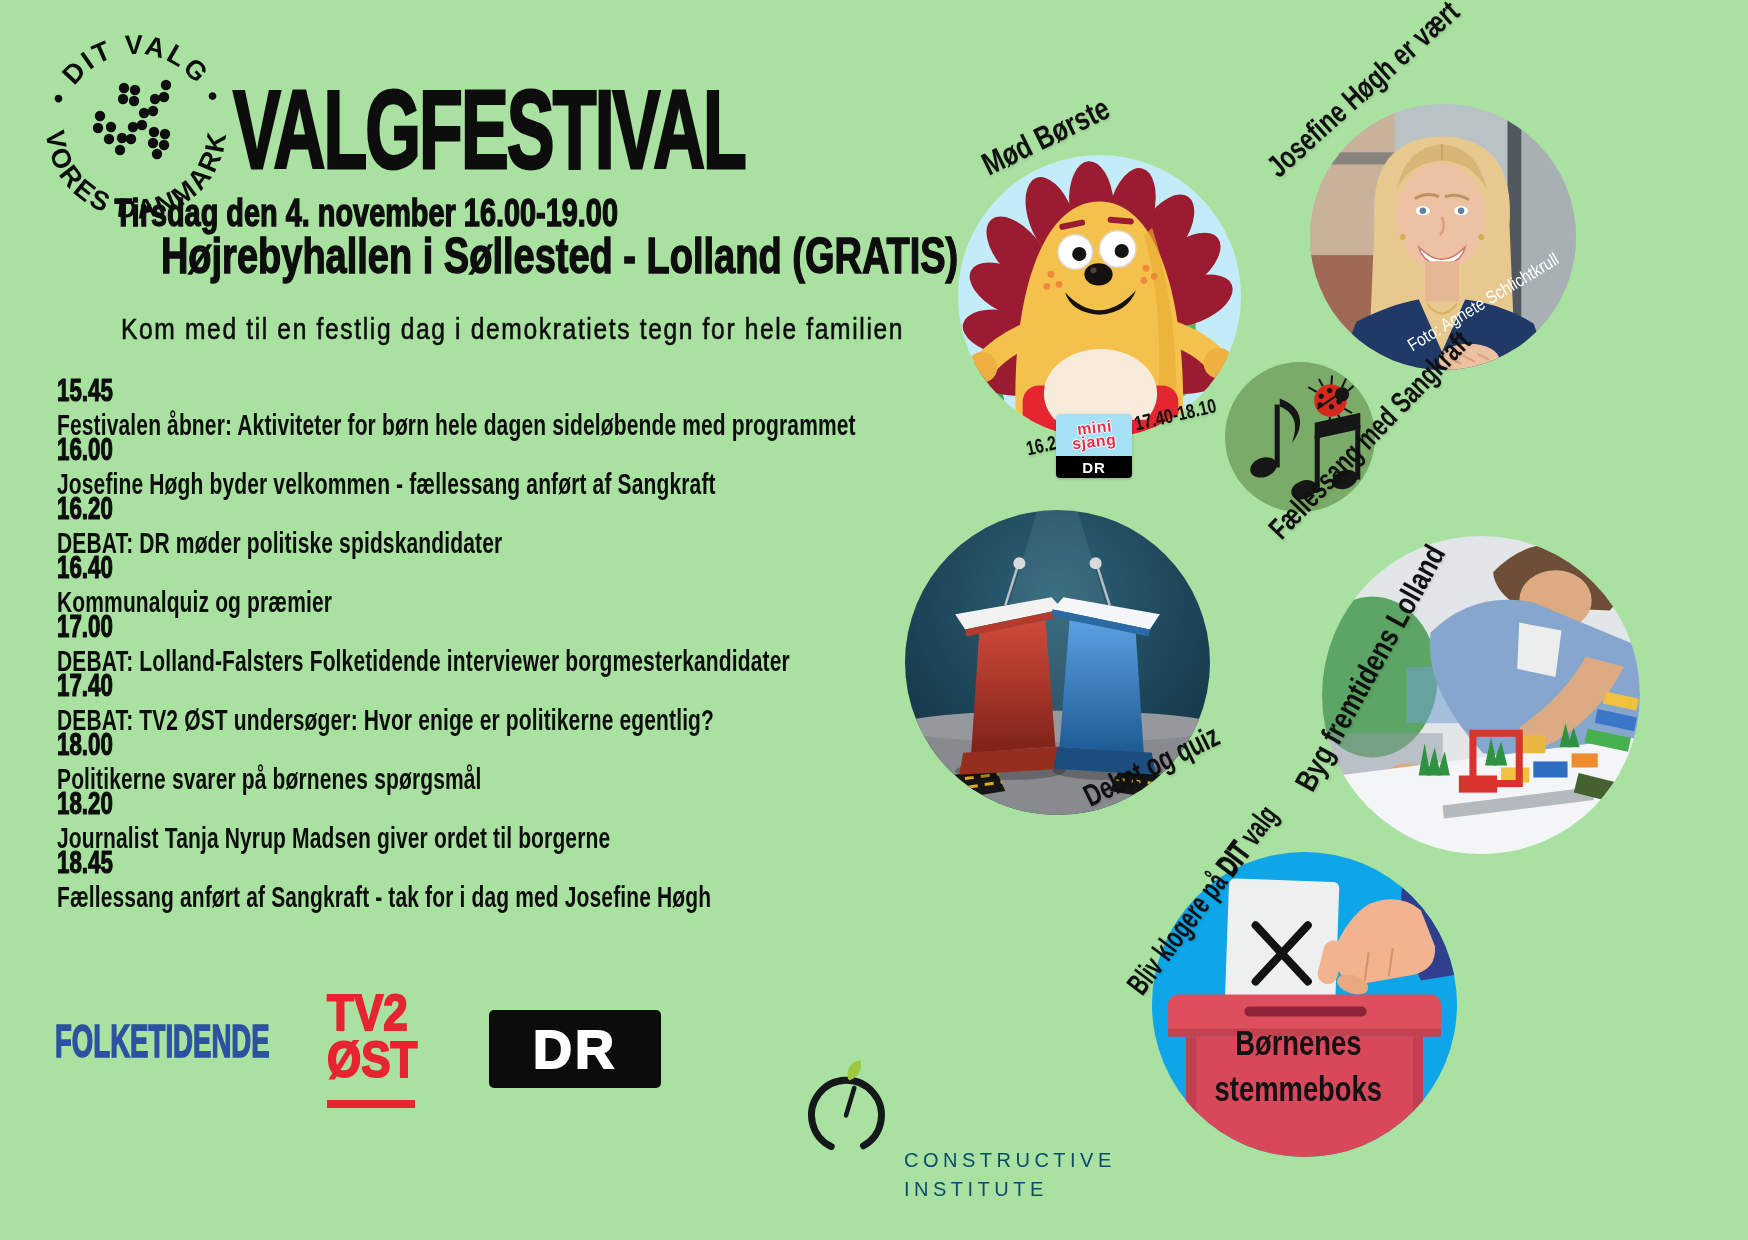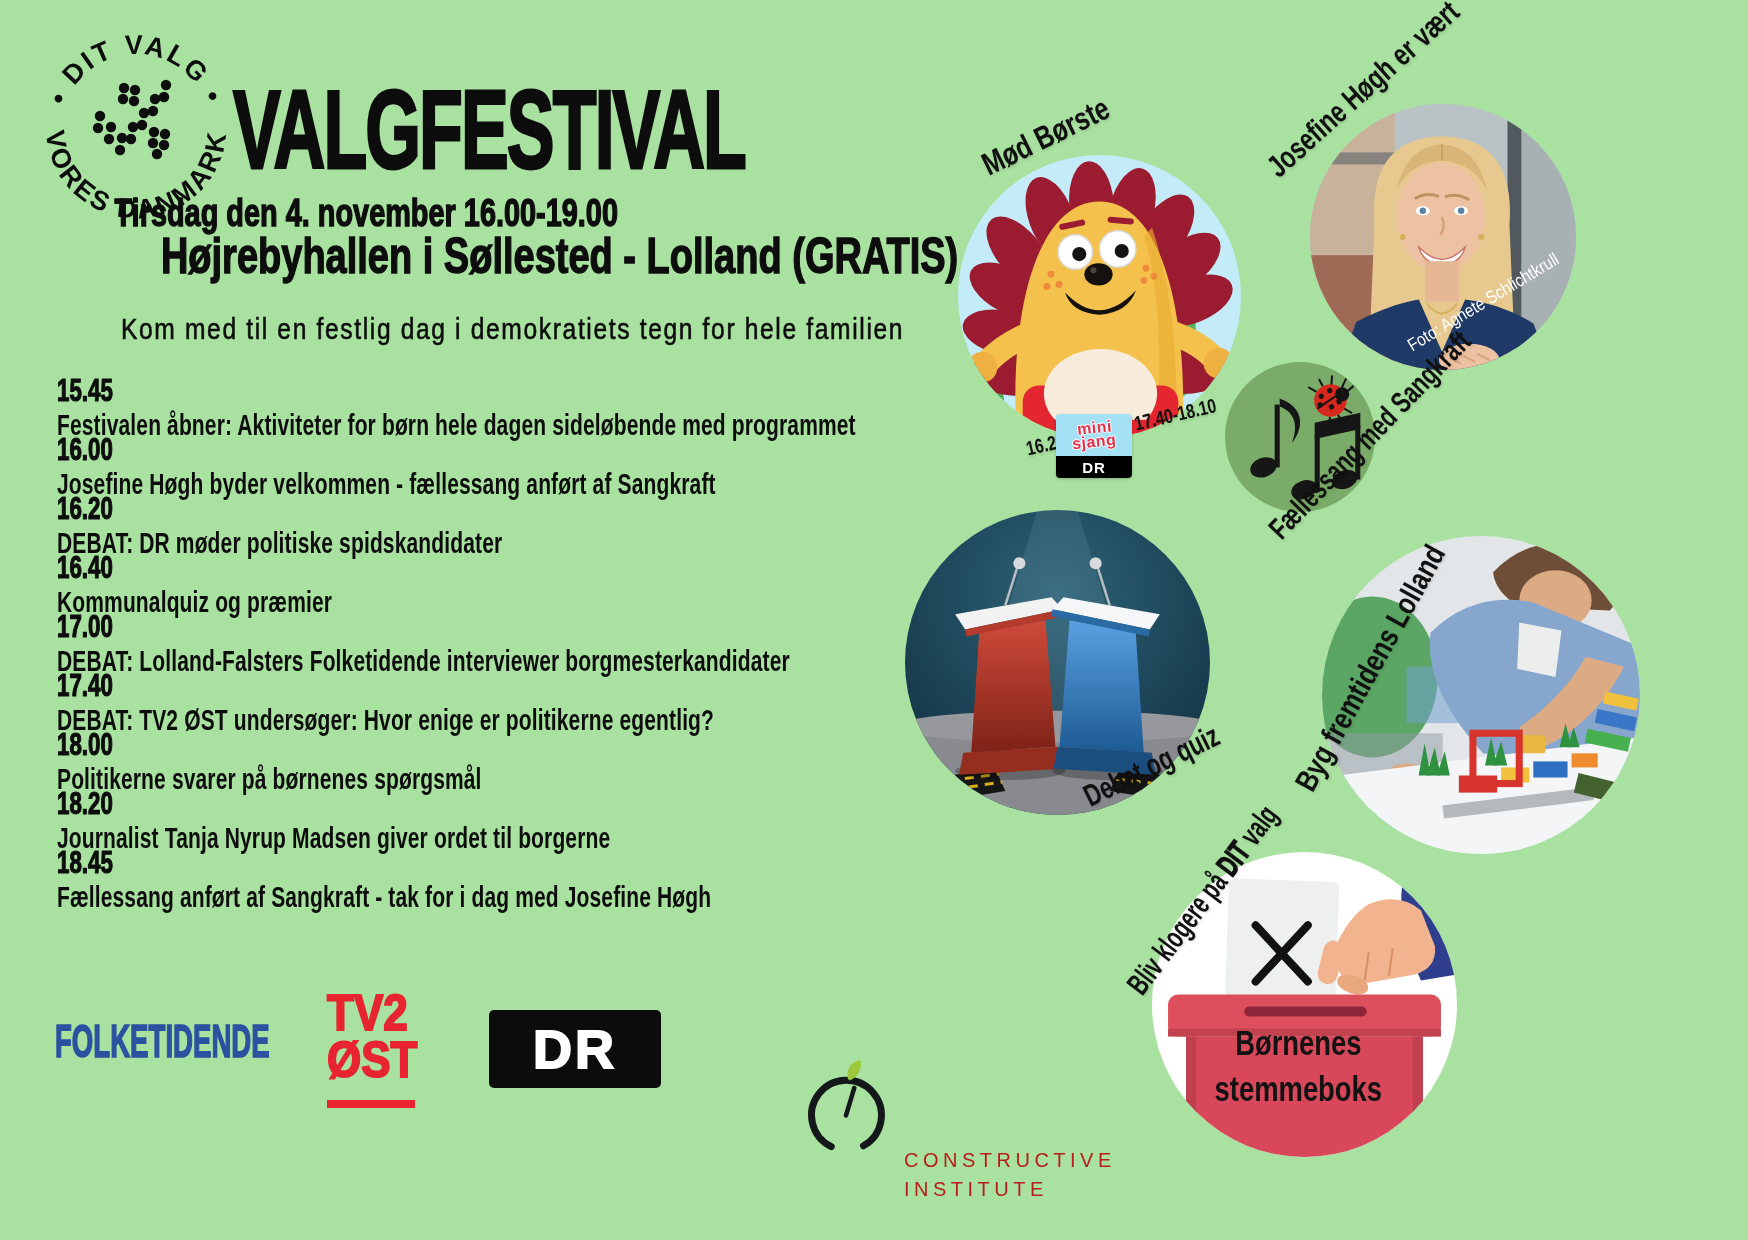--- a/index.html
+++ b/index.html
@@ -53,21 +53,21 @@
   .folketidende{position:absolute;left:55px;top:1014px;font-size:46px;font-weight:700;color:#2a52a0;
                 -webkit-text-stroke:1.6px #2a52a0;transform:scaleX(0.60);transform-origin:0 0;white-space:nowrap;}
   .tv2{position:absolute;left:327px;top:990px;color:#e72430;font-size:50px;font-weight:700;line-height:0.94;
        -webkit-text-stroke:2px #e72430;transform:scaleX(0.88);transform-origin:0 0;}
   .tv2 div{white-space:nowrap;}
   .tv2bar{position:absolute;left:327px;top:1100px;width:88px;height:8px;background:#e72430;}
   .drbox{position:absolute;left:489px;top:1010px;width:172px;height:78px;background:#0c0c0c;border-radius:5px;
          display:flex;align-items:center;justify-content:center;}
   .drbox span{color:#fff;font-size:54px;font-weight:700;letter-spacing:3px;-webkit-text-stroke:2px #fff;}
   .ci-logo{position:absolute;left:800px;top:1055px;}
-  .ci-text{position:absolute;left:904px;top:1146px;font-size:20px;letter-spacing:4.5px;color:#b91c1c;
+  .ci-text{position:absolute;left:904px;top:1146px;font-size:20px;letter-spacing:4.5px;color:#0c4a6e;
            line-height:1.45;font-weight:400;}
 
   .boxlabel{font-weight:700;font-size:35px;fill:#131313;}
 </style>
 </head>
 <body>
 
 <div class="poster">
 
   <div class="abs" style="left:36px;top:28px;width:200px;height:200px;">
@@ -363,21 +363,21 @@
         <polygon points="162,228 168,200 174,228"></polygon>
           <polygon points="170,228 178,204 184,228"></polygon>
         <polygon points="236,210 242,186 248,210"></polygon>
           <polygon points="244,210 250,190 256,210"></polygon>
       </g>
       <rect x="252" y="240" width="40" height="20" fill="#44622f" transform="rotate(14 272 250)"></rect>
     </svg>
   </div>
   <div class="rot" style="left:1288px;top:780px;transform:rotate(-61deg) scaleX(0.80);">Byg fremtidens Lolland</div>
 
-  <div class="circle" style="left:1152px;top:852px;width:305px;height:305px;background:#ffffff;">
+  <div class="circle" style="left:1152px;top:852px;width:305px;height:305px;background:#0ea5e9;">
     <svg width="305" height="305" viewBox="0 0 304 304">
       <g transform="rotate(2 128 110)">
         <rect x="74" y="28" width="110" height="148" rx="6" fill="#edf0ee"></rect>
         <path d="M102 74 L156 128 M154 72 L104 130" stroke="#121212" stroke-width="8" stroke-linecap="round"></path>
       </g>
       <path d="M252 18 L304 14 L304 122 L268 128 Q240 66 252 18Z" fill="#2f3f8e"></path>
       <path d="M216 52 Q246 40 268 58 L282 94 Q284 116 262 122 L206 132 Q188 130 184 112 L182 96 Q196 64 216 52Z" fill="#f2b48e"></path>
       <rect x="168" y="88" width="20" height="44" rx="10" fill="#f2b48e" transform="rotate(14 178 110)"></rect>
       <path d="M212 128 L216 100 M236 124 L240 96" stroke="#d68f66" stroke-width="2" fill="none"></path>
       <ellipse cx="200" cy="132" rx="16" ry="9" fill="#eaa87f" transform="rotate(18 200 132)"></ellipse>

